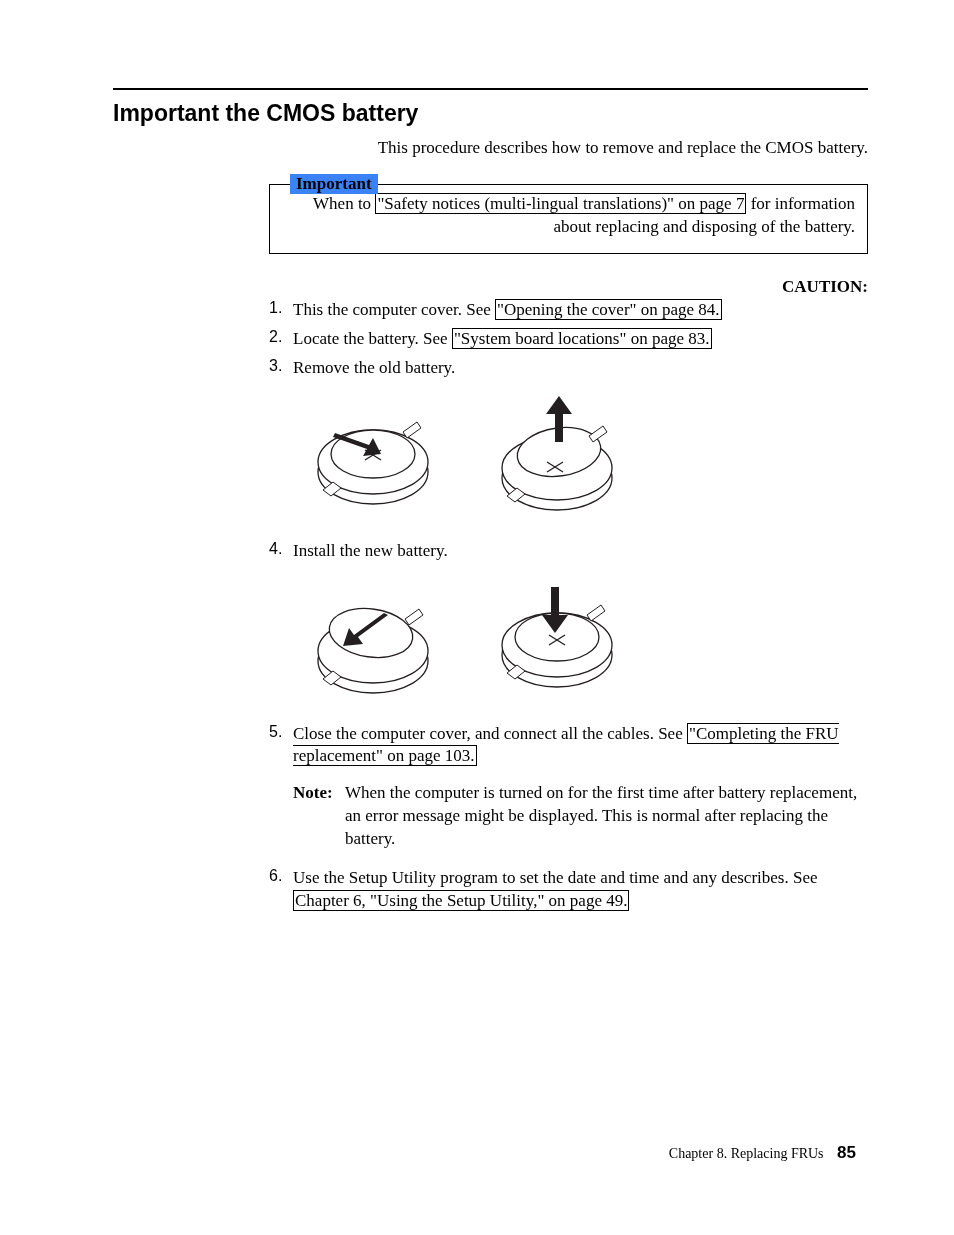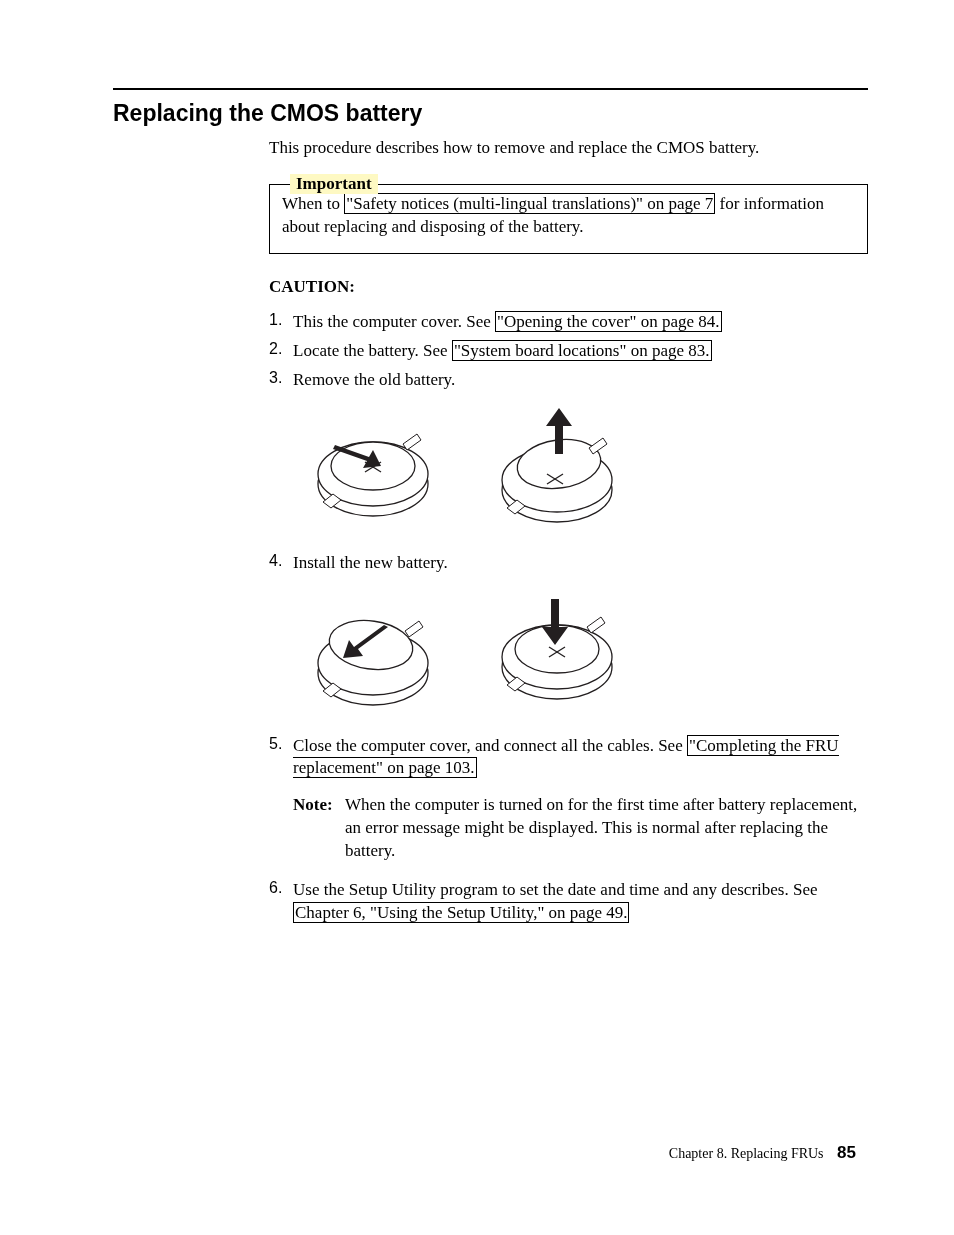--- a/index.html
+++ b/index.html
@@ -25,44 +25,44 @@
   }
   h1 {
     font-family: Arial, Helvetica, sans-serif;
     font-weight: bold;
     font-size: 23px;
     margin: 0 0 10px 0;
   }
   .content {
     margin-left: 156px;
   }
-  p { margin: 0 0 20px 0; line-height: 1.35; }
+  p { margin: 0 0 20px 0; line-height: 1.35; text-align: right; }
   .tight { margin-bottom: 4px; }
   .fieldset {
     border: 1px solid #000;
     padding: 8px 12px 14px 12px;
     margin-top: 24px;
     margin-bottom: 22px;
     position: relative;
   }
   .fieldset .legend {
     position: absolute;
     top: -11px;
     left: 20px;
-    background: #fef9c3;
+    background: #3b82f6;
     padding: 0 6px;
     font-weight: bold;
   }
   .fieldset p { margin: 0; }
   .boxlink {
     border: 1px solid #000;
     padding: 0 1px;
     display: inline;
   }
-  .caution { font-weight: bold; margin-bottom: 12px; }
+  .caution { font-weight: bold; margin-bottom: 0; }
   ol {
     list-style: none;
     padding: 0;
     margin: 0;
   }
   ol > li {
     display: flex;
     margin-bottom: 6px;
   }
   ol > li .lin {
@@ -98,21 +98,21 @@
   .diskOutline { fill: #fff; stroke: #231f20; stroke-width: 1.3; }
   .diskTop { fill: #fff; stroke: #231f20; stroke-width: 1.3; }
   .clip { fill: #fff; stroke: #231f20; stroke-width: 1; }
   .cross { stroke: #231f20; stroke-width: 1.3; }
 </style>
 </head>
 <body>
 
 <div class="page">
   <div class="hr"></div>
-  <h1>Replacing the CMOS battery</h1>
+  <h1>Important the CMOS battery</h1>
 
   <div class="content">
     <p>This procedure describes how to remove and replace the CMOS battery.</p>
 
     <div class="fieldset">
       <span class="legend">Important</span>
       <p>
         <span>When to</span>
         <span class="boxlink">"Safety notices (multi-lingual translations)" on page 7</span><span> for information about replacing and disposing of the battery.</span>
       </p>

